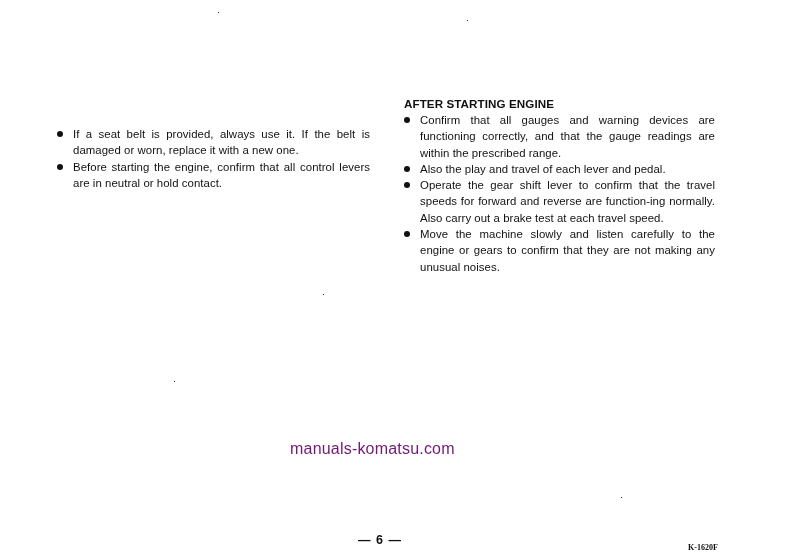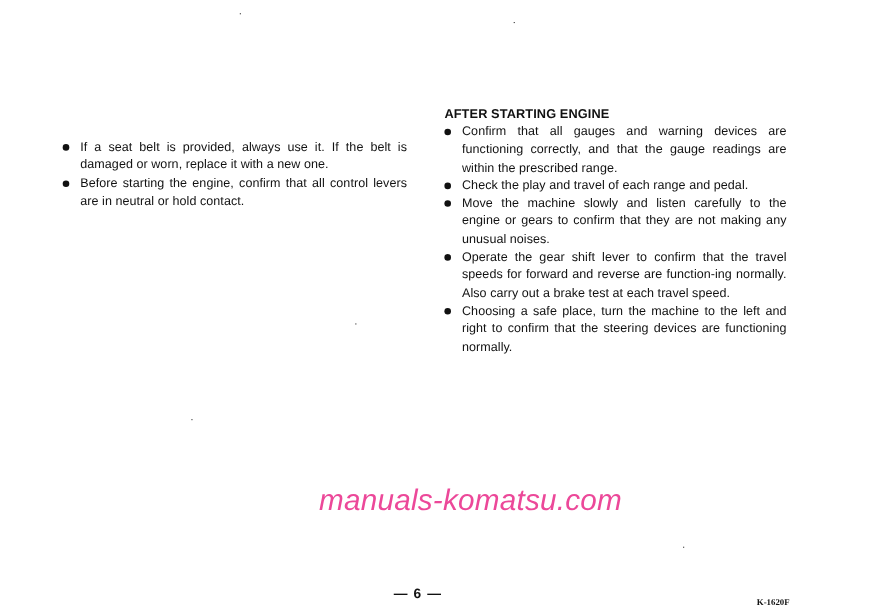--- a/index.html
+++ b/index.html
@@ -55,24 +55,23 @@
       top: 5px;
       width: 6px;
       height: 6px;
       border-radius: 50%;
       background: #111111;
     }
     .watermark {
       position: absolute;
       left: 290px;
       top: 440px;
-      font-size: 27px;
-      color: #ec4899;
+      font-size: 16px;
+      color: #701a75;
       letter-spacing: 0.2px;
-      font-style: italic;
     }
     .page-number {
       position: absolute;
       left: 358px;
       top: 533px;
       font-size: 12.5px;
       font-weight: bold;
       letter-spacing: 1px;
     }
     .doc-code {
@@ -108,33 +107,29 @@
 
 <div class="col col-right">
   <div class="section-heading">AFTER STARTING ENGINE</div>
   <ul class="bullets">
     <li>
       <span class="dot"></span>
       <span>Confirm that all gauges and warning devices are functioning correctly, and that the gauge readings are within the prescribed range.</span>
     </li>
     <li>
       <span class="dot"></span>
-      <span>Check the play and travel of each range and pedal.</span>
-    </li>
-    <li>
-      <span class="dot"></span>
-      <span>Move the machine slowly and listen carefully to the engine or gears to confirm that they are not making any unusual noises.</span>
+      <span>Also the play and travel of each lever and pedal.</span>
     </li>
     <li>
       <span class="dot"></span>
       <span>Operate the gear shift lever to confirm that the travel speeds for forward and reverse are function-ing normally. Also carry out a brake test at each travel speed.</span>
     </li>
     <li>
       <span class="dot"></span>
-      <span>Choosing a safe place, turn the machine to the left and right to confirm that the steering devices are functioning normally.</span>
+      <span>Move the machine slowly and listen carefully to the engine or gears to confirm that they are not making any unusual noises.</span>
     </li>
   </ul>
 </div>
 
 <div class="watermark">manuals-komatsu.com</div>
 
 <div class="page-number">— 6 —</div>
 <div class="doc-code">K-1620F</div>
 
 <span class="speck" style="left:218px;top:12px;"></span>

